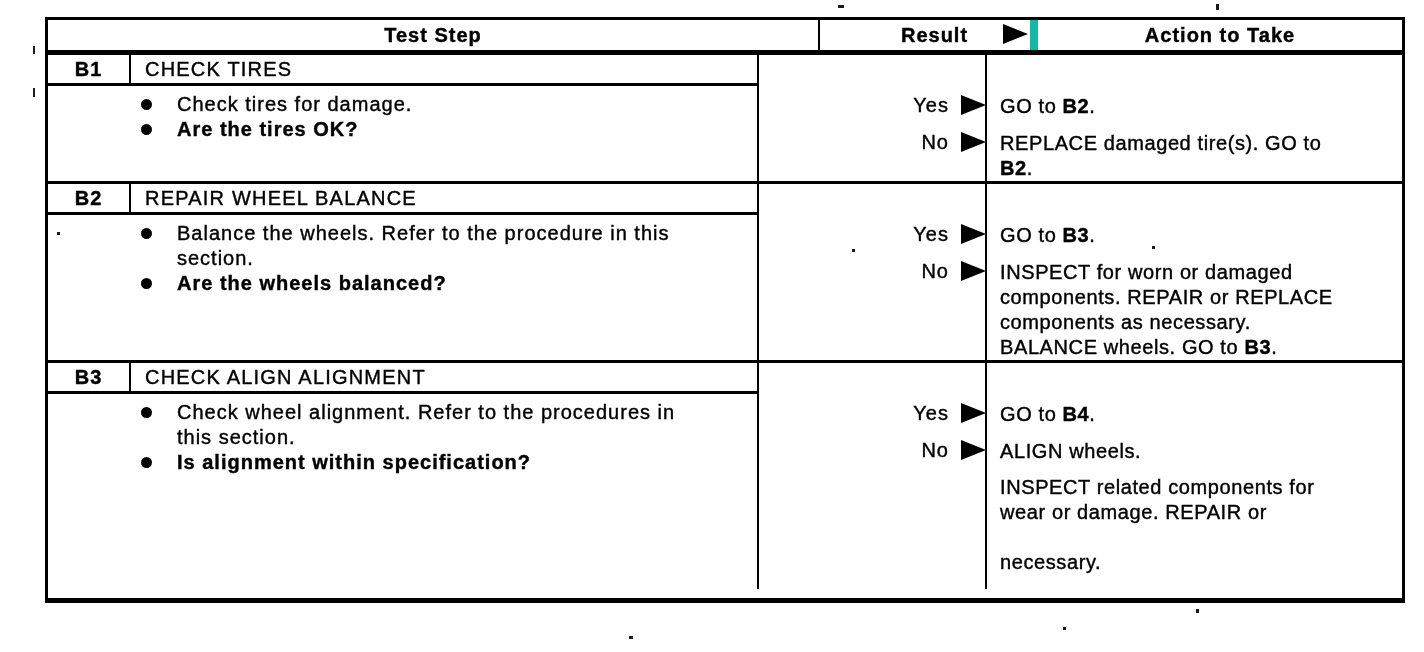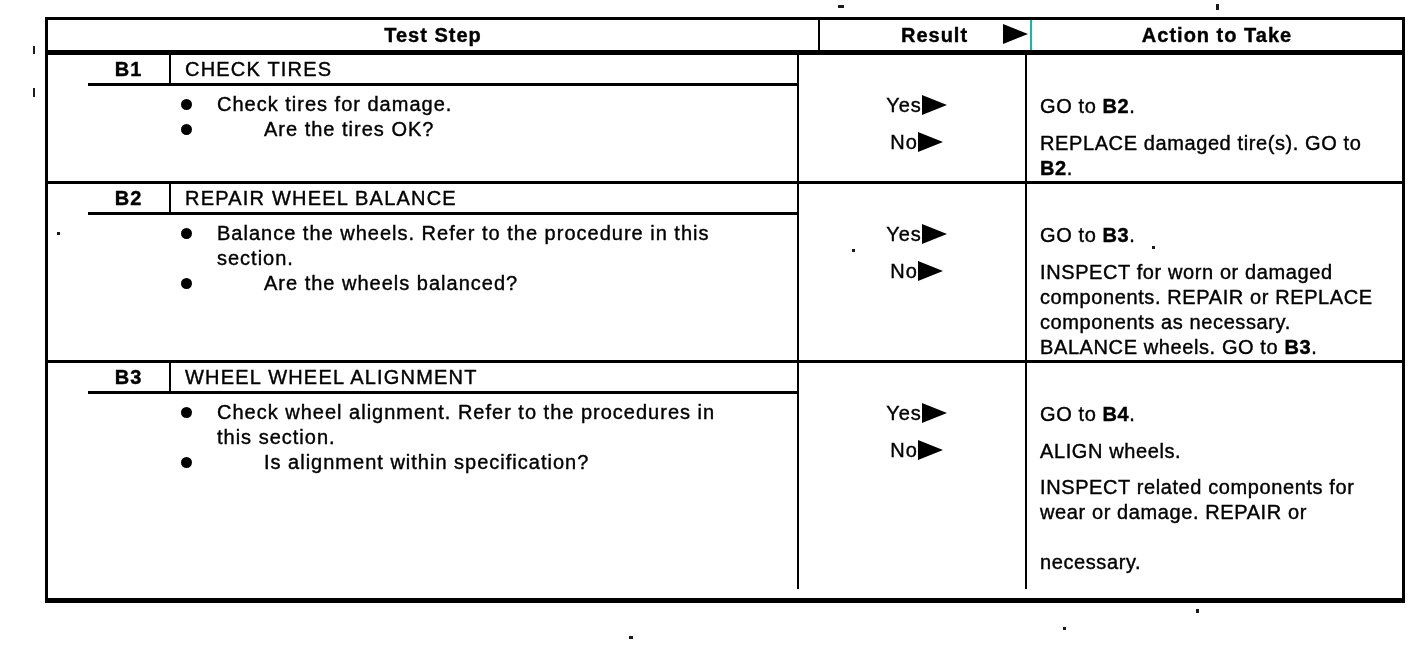--- a/index.html
+++ b/index.html
@@ -16,46 +16,46 @@
     background:#fff;
   }
   
   .header-row{
     display:flex;height:30px;border-bottom:2px solid #000;
     font-weight:700;font-size:20px;letter-spacing:1px;
   }
   .hcell{display:flex;align-items:center;justify-content:center;box-sizing:border-box;}
   .h-teststep{width:770px;}
   .h-result{width:212px;border-left:2px solid #000;position:relative;padding-left:19px;}
-  .h-action{width:405px;border-left:2px solid #14b8a6;flex:1;}
+  .h-action{width:405px;border-left:8px solid #14b8a6;flex:1;}
   .h-result .tri{position:absolute;right:2px;top:4px;}
   
   .section{display:flex;border-top:3px solid #000;box-sizing:border-box;align-items:stretch;}
   .s0{min-height:128px;}
   .s1{min-height:178px;}
   .s2{min-height:229px;}
-  .left{width:709px;box-sizing:border-box;font-size:20px;letter-spacing:1px;margin-left:40px;}
+  .left{width:709px;box-sizing:border-box;font-size:20px;letter-spacing:1px;}
   .title-row{display:flex;height:31px;border-bottom:3px solid #000;box-sizing:border-box;}
   .code{
     width:83px;box-sizing:border-box;border-right:2px solid #000;
     display:flex;align-items:center;justify-content:center;font-weight:700;
   }
   .title{display:flex;align-items:center;padding-left:14px;letter-spacing:1.2px;}
   .bullets{padding:6px 10px 4px 93px;}
   .bullet-item{display:flex;line-height:25px;}
   .bullet-glyph{
     width:11px;height:11px;border-radius:50%;background:#000;
     margin:7px 25px 0 0;flex:0 0 11px;
   }
-  .bullet-item.b{font-weight:400;gap:47px;}
+  .bullet-item.b{font-weight:700;}
   .result-col{
     width:228px;box-sizing:border-box;border-left:2px solid #000;
     padding:39px 0 0 8px;font-size:20px;letter-spacing:1px;
   }
-  .result-row{display:flex;justify-content:center;align-items:flex-start;height:37px;line-height:22px;}
+  .result-row{display:flex;justify-content:flex-end;align-items:flex-start;height:37px;line-height:22px;gap:12px;}
   .tri{
     width:0;height:0;display:inline-block;
     border-top:10px solid transparent;border-bottom:10px solid transparent;
     border-left:25px solid #000;
   }
   .result-row .tri{margin-right:-1px;margin-top:1px;}
   .action-col{
     flex:1;box-sizing:border-box;border-left:2px solid #000;
     padding:39px 8px 0 13px;font-size:20px;letter-spacing:0.6px;line-height:25px;
   }
@@ -161,21 +161,21 @@
           </div>
           <div class="action-block">
             <div class="action-para"><span class="seg">INSPECT for worn or damaged</span><br><span class="seg">components. REPAIR or REPLACE</span><br><span class="seg">components as necessary.</span><br><span class="seg">BALANCE wheels. GO to </span><span class="seg b">B3</span><span class="seg">.</span></div>
           </div>
         </div>
       </div>
       <div class="section s2">
         <div class="left">
           <div class="title-row">
             <div class="code">B3</div>
-            <div class="title">WHEEL WHEEL ALIGNMENT</div>
+            <div class="title">CHECK ALIGN ALIGNMENT</div>
           </div>
           <div class="bullets">
             <div class="bullet-item">
               <div class="bullet-glyph"></div>
               <div>Check wheel alignment. Refer to the procedures in<br>this section.</div>
             </div>
             <div class="bullet-item b">
               <div class="bullet-glyph"></div>
               <div>Is alignment within specification?</div>
             </div>

